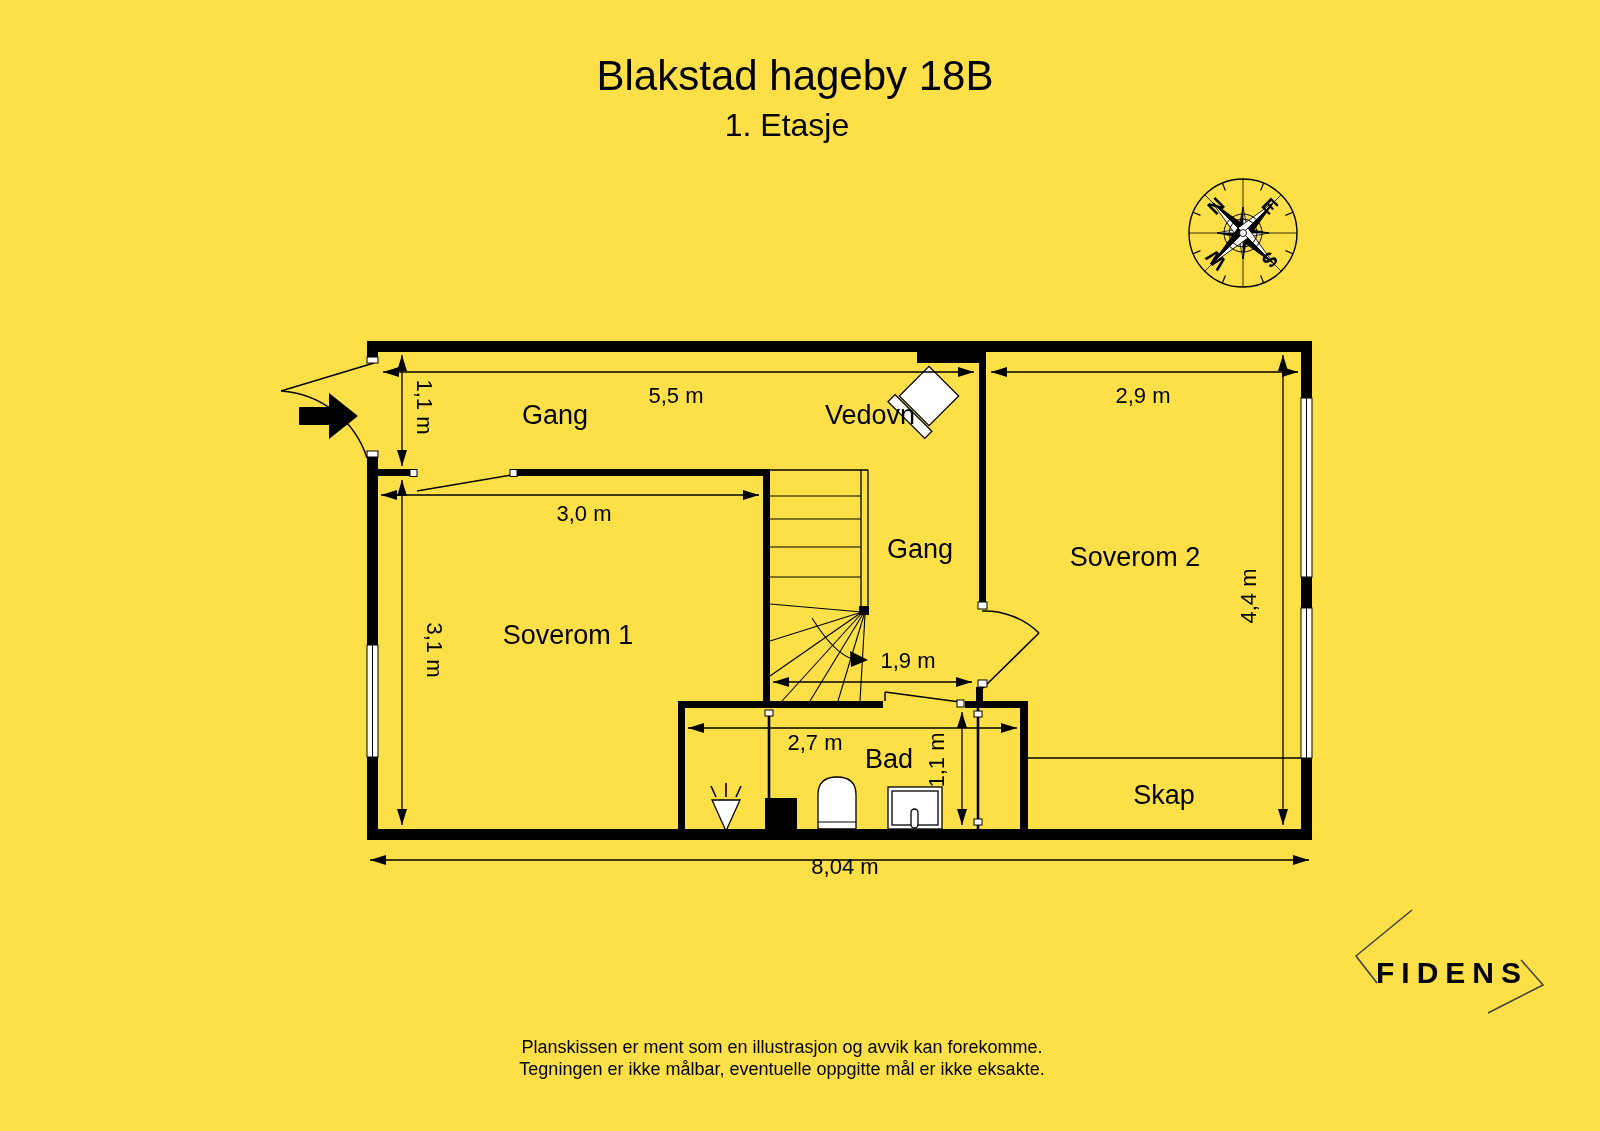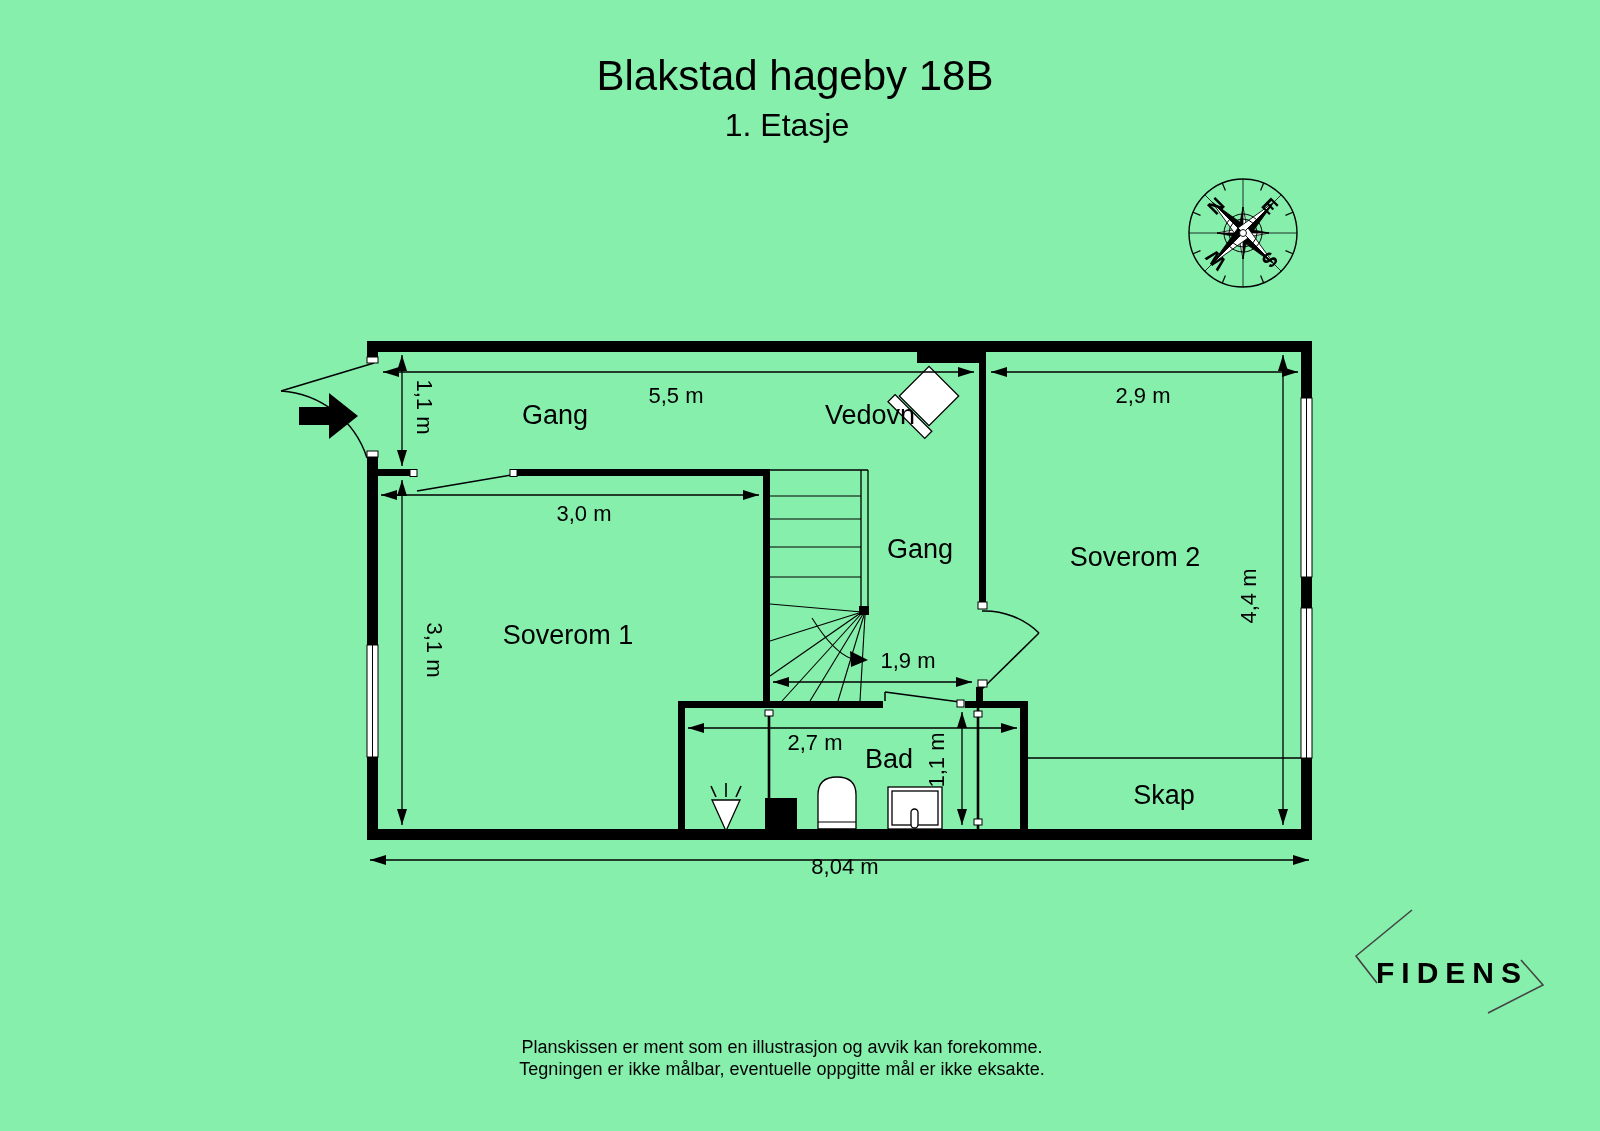--- a/index.html
+++ b/index.html
@@ -1,16 +1,16 @@
 <!DOCTYPE html>
 <html><head>
 <meta charset="utf-8">
 <style>
   html,body{margin:0;padding:0;background:#ffffff;}
-  .canvas{position:relative;width:1600px;height:1131px;background:#86efac;overflow:hidden;
+  .canvas{position:relative;width:1600px;height:1131px;background:#fde047;overflow:hidden;
           font-family:"Liberation Sans", sans-serif;}
   svg text{font-family:"Liberation Sans", sans-serif;fill:#000;}
   .t-title{font-size:42px;}
   .t-sub{font-size:32px;}
   .t-room{font-size:27px;}
   .t-dim{font-size:22px;}
   .t-small{font-size:18px;}
   .t-logo{font-size:30px;font-weight:bold;letter-spacing:7px;}
   .t-compass{font-size:20px;font-weight:bold;}
   .wall{fill:#000;stroke:none;}

